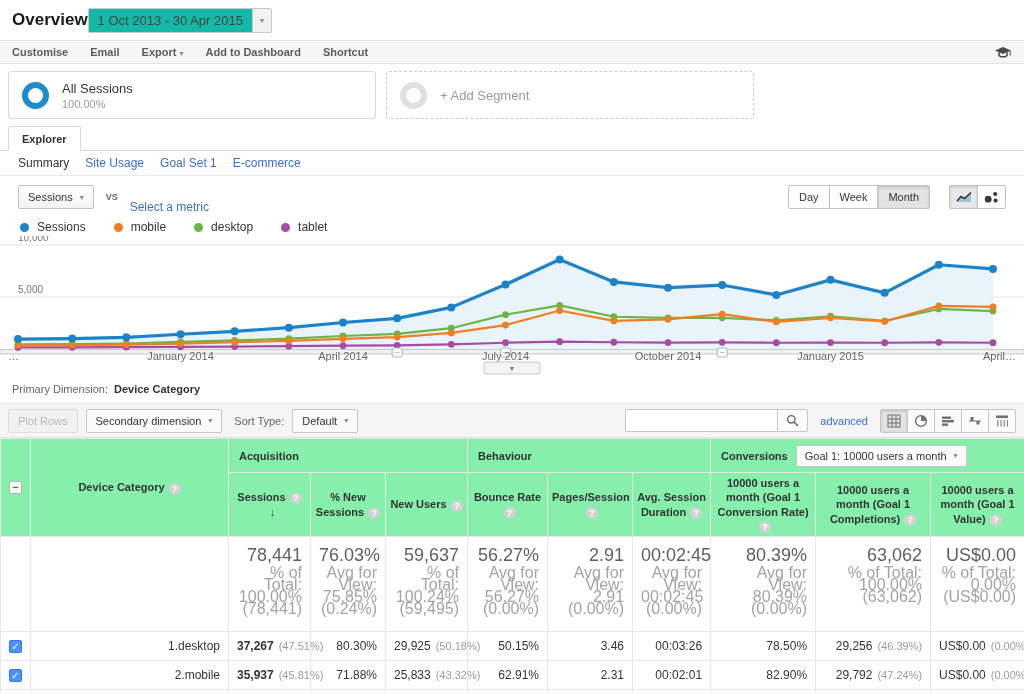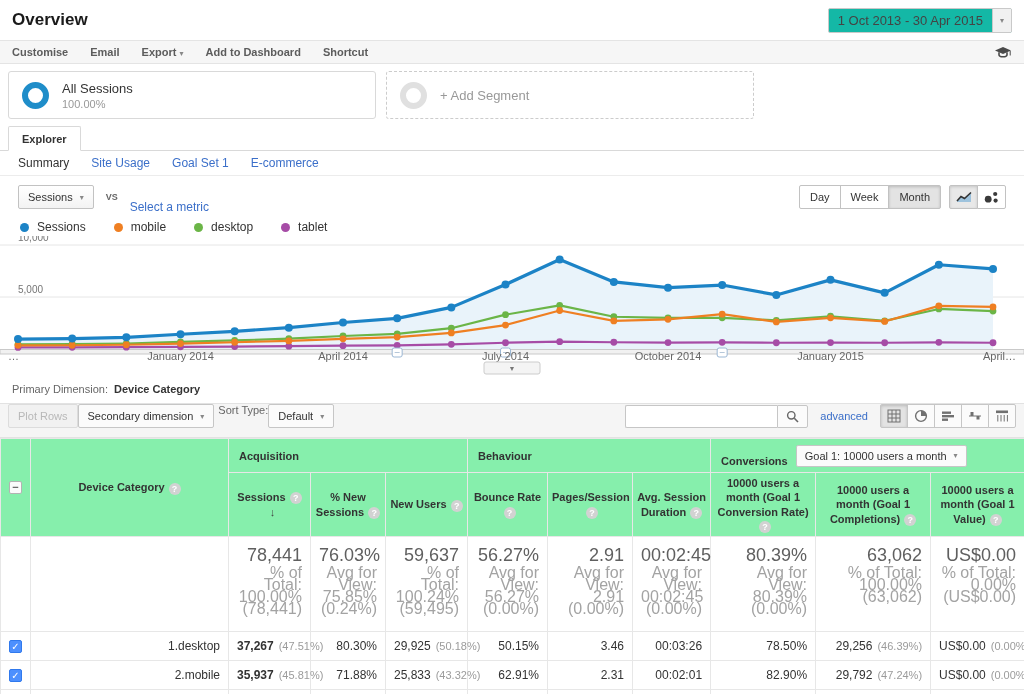--- a/index.html
+++ b/index.html
@@ -1,21 +1,21 @@
 <!DOCTYPE html>
 <html><head>
 <meta charset="utf-8">
 <style>
   * { box-sizing: border-box; margin: 0; padding: 0; }
   html,body { width:1024px; height:694px; overflow:hidden; background:#fff;
     font-family:"Liberation Sans","DejaVu Sans",sans-serif; font-size:12px; color:#333; }
   .caret { font-size:8px; color:#888; }
 
   
-  .page-header { height:40px; display:flex; align-items:center; justify-content:space-between; padding:0 12px; background:#fff; }
+  .page-header { height:40px; display:flex; align-items:center; padding:0 12px; background:#fff; }
   .page-title { font-size:17px; font-weight:bold; color:#1a1a1a; }
   .date-select { display:flex; align-items:stretch; border:1px solid #c9c9c9; border-radius:2px; height:25px; font-size:13px; cursor:pointer; background:#14b8a6; }
   .date-text { padding:4px 9px; color:#444; }
   .date-caret { width:19px; background:#f1f1f1; border-left:1px solid #c9c9c9; display:flex; align-items:center; justify-content:center; }
 
   
   .action-bar { height:24px; background:#f6f6f6; border-top:1px solid #e4e4e4; border-bottom:1px solid #e4e4e4; display:flex; align-items:center; padding:0 12px; }
   .action-items { display:flex; gap:22px; }
   .action-item { font-size:11px; font-weight:bold; color:#5c5c5c; cursor:pointer; }
   .edu-icon { margin-left:auto; display:flex; align-items:center; cursor:pointer; }
@@ -26,30 +26,30 @@
   .seg-card.dashed { border:1px dashed #ccc; color:#999; }
   .donut { width:27px; height:27px; border-radius:50%; border:6px solid #1f8dc9; }
   .donut.gray { border-color:#e0e0e0; }
   .seg-title { font-size:13px; color:#333; }
   .seg-pct { font-size:11px; color:#999; margin-top:2px; }
   .seg-add-label { font-size:13px; color:#999; }
 
   
   .tab-row { height:25px; border-bottom:1px solid #d9d9d9; display:flex; align-items:flex-end; padding-left:8px; }
   .tab { height:25px; background:#fff; border:1px solid #d9d9d9; border-bottom:1px solid #fff; border-radius:2px 2px 0 0; margin-bottom:-1px; padding:6px 13px 0; font-size:11px; font-weight:bold; color:#333; cursor:pointer; }
-  .subnav { height:25px; display:flex; align-items:center; gap:22px; padding:0 18px; font-size:12px; border-bottom:1px solid #ececec; }
+  .subnav { height:25px; display:flex; align-items:center; gap:16px; padding:0 18px; font-size:12px; border-bottom:1px solid #ececec; }
   .subnav-item { color:#3b6fc9; cursor:pointer; }
   .subnav-item.current { color:#333; cursor:default; }
 
   
   .metric-row { height:42px; display:flex; align-items:center; padding:0 18px; }
   .dd-btn { display:inline-flex; align-items:center; gap:7px; border:1px solid #c2c2c2; border-radius:2px; background:linear-gradient(#fff,#f3f3f3); font-size:11px; color:#333; padding:5px 9px; cursor:pointer; }
   .vs-label { font-size:9px; font-weight:bold; color:#666; margin:0 12px; }
   .link { color:#3b6fc9; cursor:pointer; }
-  .right-controls { margin-left:auto; display:flex; gap:8px; align-items:flex-start;padding-left:28px; }
+  .right-controls { margin-left:auto; display:flex; gap:19px; align-items:flex-start;padding-left:28px; }
   .btn-group { display:flex; }
   .gran-btn { border:1px solid #c2c2c2; background:#fff; padding:5px 10px; font-size:11px; color:#333; margin-left:-1px; cursor:pointer; }
   .gran-btn:first-child { border-radius:2px 0 0 2px; margin-left:0; }
   .gran-btn:last-child { border-radius:0 2px 2px 0; }
   .gran-btn.active { background:#e3e3e3; box-shadow:inset 0 1px 3px rgba(0,0,0,.18); }
   .icon-btn { width:29px; height:24px; border:1px solid #c2c2c2; background:#fff; margin-left:-1px; display:flex; align-items:center; justify-content:center; cursor:pointer; }
   .icon-btn:first-child { border-radius:2px 0 0 2px; margin-left:0; }
   .icon-btn:last-child { border-radius:0 2px 2px 0; }
   .icon-btn.active { background:#e8e8e8; box-shadow:inset 0 1px 3px rgba(0,0,0,.15); }
 
@@ -59,21 +59,21 @@
   .legend-dot { width:9px; height:9px; border-radius:50%; }
 
   
   .chart-wrap { height:139px; position:relative; }
 
   
   .primary-row { height:28px; display:flex; align-items:center; gap:6px; padding:0 12px; font-size:11px; color:#666; }
   .primary-value { font-weight:bold; color:#333; cursor:pointer; }
 
   
-  .table-toolbar { height:35px; background:#f5f5f5; border-top:1px solid #e2e2e2; border-bottom:1px solid #e2e2e2; display:flex; align-items:flex-start; padding:0 8px; font-size:11px; }
+  .table-toolbar { height:35px; background:#f5f5f5; border-top:1px solid #e2e2e2; border-bottom:1px solid #e2e2e2; display:flex; align-items:center; gap:8px; padding:0 8px; font-size:11px; }
   .tb-btn { display:inline-flex; align-items:center; gap:7px; border:1px solid #c6c6c6; border-radius:2px; background:#fbfbfb; padding:5px 9px; color:#333; cursor:pointer; }
   .tb-btn.disabled { color:#b8b8b8; background:#f1f1f1; border-color:#dcdcdc; cursor:default; }
   .sort-label { color:#666; margin-left:4px; }
   .search-area { margin-left:auto; display:flex; align-items:center; }
   .search-input { width:152px; height:23px; border:1px solid #c6c6c6; border-right:none; border-radius:2px 0 0 2px; padding:0 6px; font-size:11px; outline:none; }
   .search-btn { width:31px; height:23px; border:1px solid #c6c6c6; background:#fbfbfb; border-radius:0 2px 2px 0; display:flex; align-items:center; justify-content:center; cursor:pointer; }
   .advanced-link { margin:0 12px; }
   .view-btn { width:28px; height:24px; border:1px solid #c6c6c6; background:#fbfbfb; margin-left:-1px; display:flex; align-items:center; justify-content:center; cursor:pointer; }
   .view-btn:first-child { border-radius:2px 0 0 2px; margin-left:0; }
   .view-btn:last-child { border-radius:0 2px 2px 0; }
@@ -82,21 +82,21 @@
   
   table.data { width:1024px; border-collapse:collapse; table-layout:fixed; }
   table.data th, table.data td { border:1px solid #e7e7e7; }
   thead th { background:#86efac; font-size:11px; font-weight:bold; color:#333; }
   th.group { text-align:left; padding:0 10px; height:34px; }
   th.colhead { height:47px; text-align:center; vertical-align:middle; padding:3px 4px; line-height:1.3; }
   .help-icon { display:inline-block; width:12px; height:12px; border-radius:50%; background:#d2d2d2; color:#fff; font-size:9px; font-weight:bold; line-height:12px; text-align:center; margin-left:4px; vertical-align:middle; cursor:pointer; }
   .sort-arrow { margin-left:6px; color:#444; font-weight:bold; }
   .collapse-box { width:13px; height:13px; border:1px solid #b3b3b3; border-radius:2px; background:#fbfbfb; color:#666; font-size:11px; line-height:11px; text-align:center; margin:0 auto; cursor:pointer; }
   .goal-select { display:inline-flex; align-items:center; gap:7px; border:1px solid #c6c6c6; border-radius:2px; background:#fbfbfb; padding:4px 8px; font-size:11px; font-weight:normal; margin-left:8px; cursor:pointer; }
-  .conv-cell { display:flex; align-items:flex-end; }
+  .conv-cell { display:flex; align-items:center; }
   tr.totals td { padding:8px 8px 16px; text-align:right; vertical-align:top; background:#fff; }
   .tot-val { font-size:18px; color:#5f5f5f; line-height:21px; }
   .tot-sub { font-size:16px; color:#a3a3a3; line-height:12px; margin-top:1px; }
   tbody.rows td { height:29px; padding:0 8px; text-align:right; font-size:12px; color:#333; background:#fff; }
   td.name-cell { text-align:left; }
   .row-num { display:inline-block; width:26px; color:#333; }
   .cell-sub { color:#9b9b9b; font-size:11px; margin-left:5px; }
   .bold { font-weight:bold; }
   .cb { width:13px; height:13px; border-radius:2px; background:#4d90fe; border:1px solid #3079ed; color:#fff; font-size:10px; line-height:12px; text-align:center; margin:0 auto; cursor:pointer; }
 </style>

